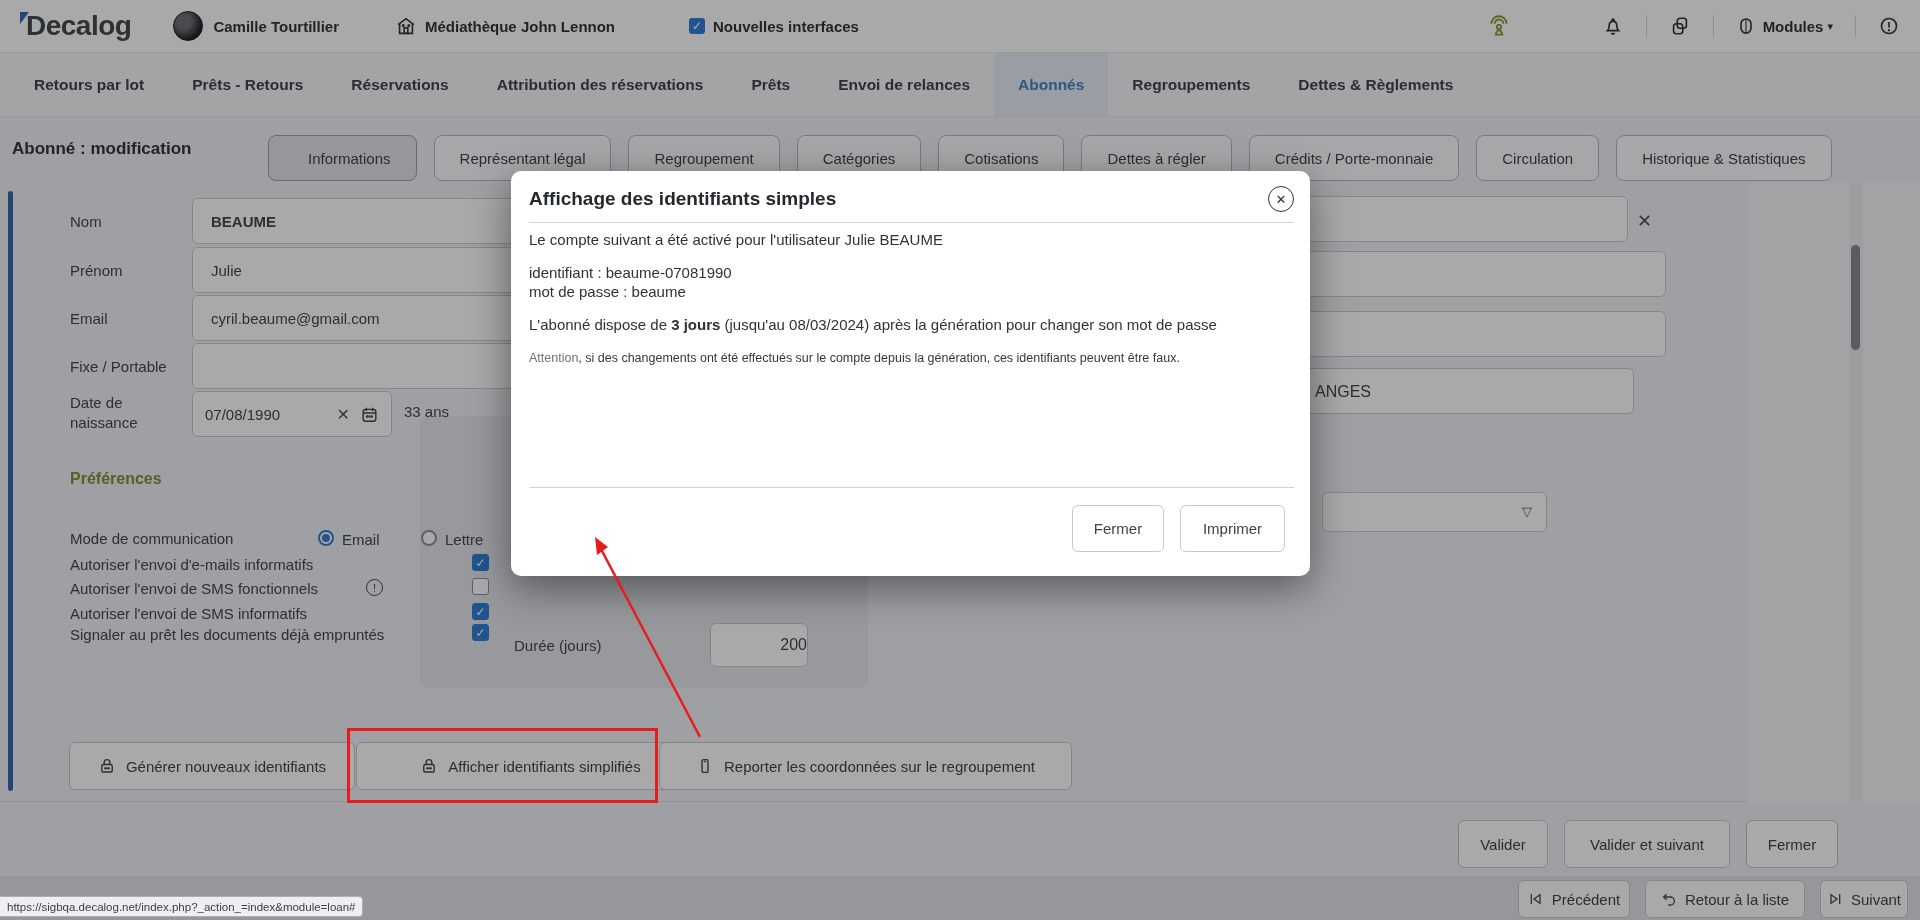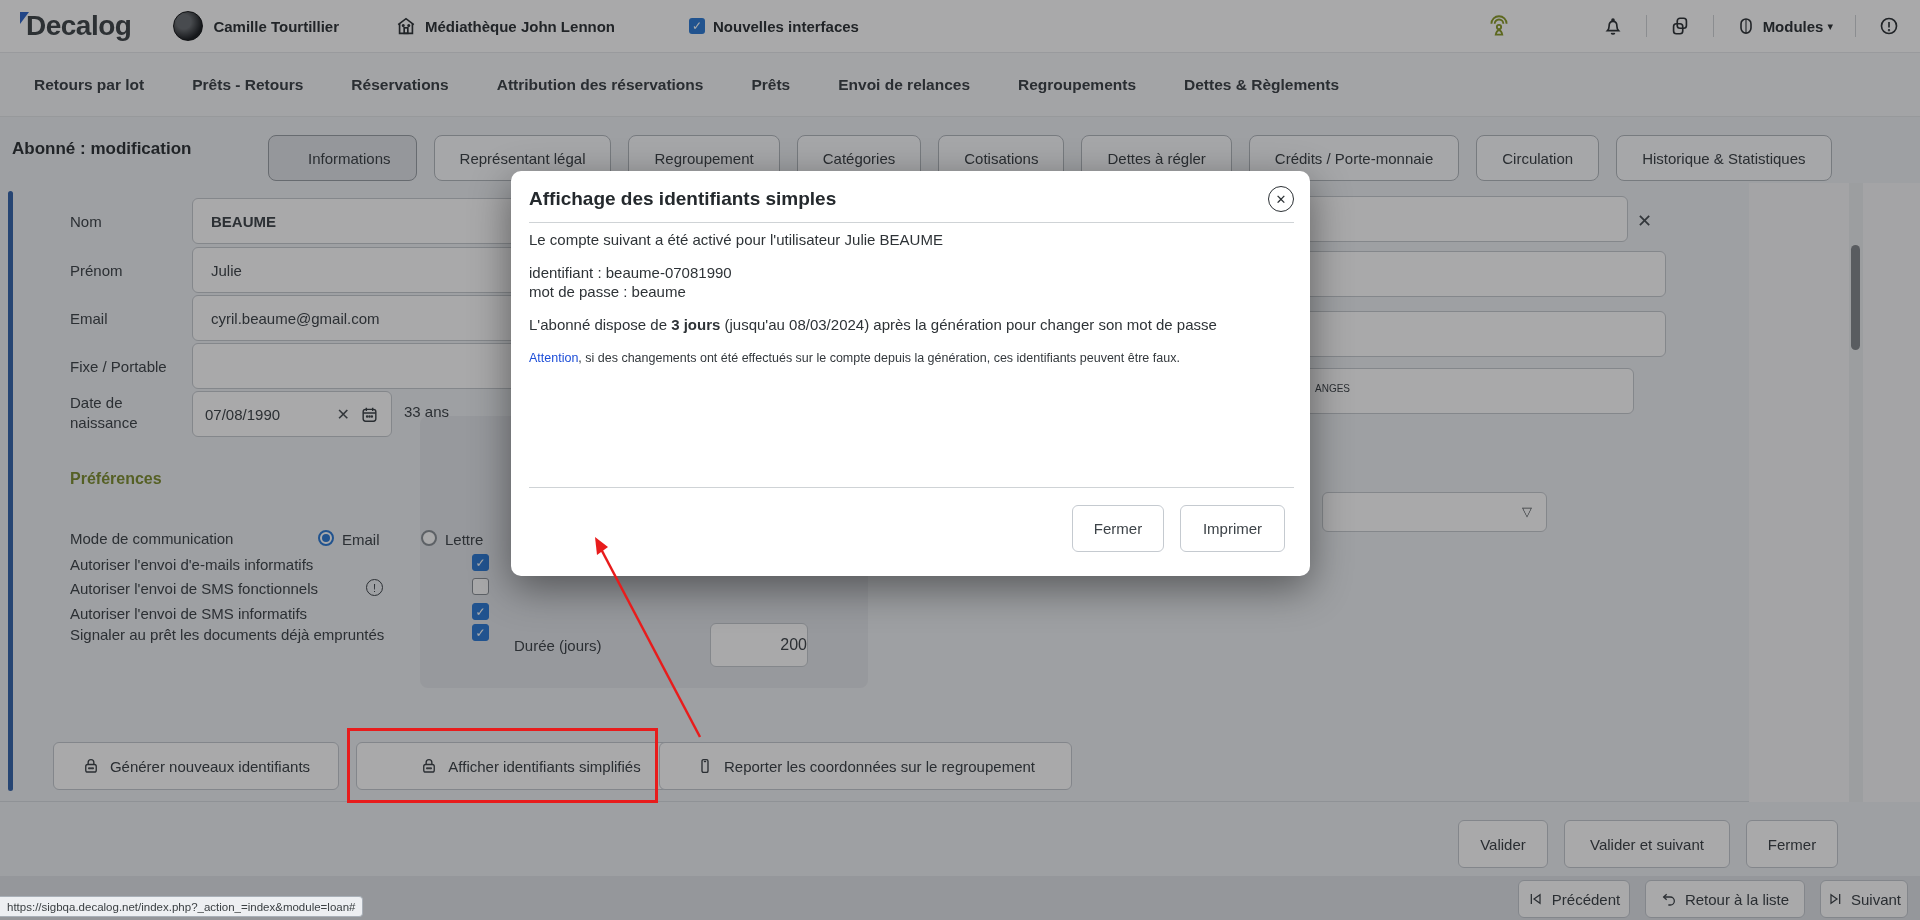--- a/index.html
+++ b/index.html
@@ -77,21 +77,21 @@
   .m-title { position:absolute; left:18px; top:17px; font-size:19px; font-weight:bold; color:#24292d; }
   .m-close { position:absolute; right:16px; top:15px; width:26px; height:26px; border:1.6px solid #2c3135;
              border-radius:50%; display:flex; align-items:center; justify-content:center; font-size:13px;
              color:#2c3135; cursor:pointer; }
   .m-div1 { position:absolute; left:18px; right:16px; top:51px; border-bottom:1px solid #cfd3d6; }
   .m-body { position:absolute; left:18px; top:57px; right:18px; font-size:15px; color:#2e3337; line-height:19px; }
   .m-l1 { margin-top:2px; }
   .m-l2 { margin-top:14px; }
   .m-l4 { margin-top:14px; }
   .m-warn { margin-top:15px; font-size:12.5px; color:#33383c; }
-  .red { color:#1d4ed8; }
+  .red { color:#737373; }
   .m-div2 { position:absolute; left:18px; right:16px; top:316px; border-bottom:1px solid #cfd3d6; }
   .m-btn { position:absolute; top:334px; height:47px; background:#fff; border:1px solid #c5cad0; border-radius:6px;
            font-size:15px; color:#3d4348; display:flex; align-items:center; justify-content:center; cursor:pointer; }
   
   .annot-box { position:absolute; left:347px; top:728px; width:311px; height:75px; border:3px solid #e81c1c; z-index:70; }
   .annot-svg { position:absolute; left:0; top:0; z-index:70; pointer-events:none; }
   .status-tip { position:absolute; left:0; top:896px; height:21px; background:#edeff2; border:1px solid #a9b0b8;
            border-left:none; border-radius:0 4px 4px 0; display:flex; align-items:center; padding:0 7px;
            font-size:11.5px; color:#3b4043; white-space:nowrap; z-index:80; }
   svg { display:block; }
@@ -161,20 +161,21 @@
     </span>
   </header>
 
   <nav class="navbar">
     <div class="nav-tab">Retours par lot</div>
     <div class="nav-tab">Prêts - Retours</div>
     <div class="nav-tab">Réservations</div>
     <div class="nav-tab">Attribution des réservations</div>
     <div class="nav-tab">Prêts</div>
     <div class="nav-tab">Envoi de relances</div>
+    <div class="nav-tab active">Abonnés</div>
     <div class="nav-tab">Regroupements</div>
     <div class="nav-tab">Dettes &amp; Règlements</div>
   </nav>
 
   <div class="subbar">
     <div class="sub-title">Abonné : modification</div>
     <div class="subtab-row">
       <div class="subtab active">Informations</div>
       <div class="subtab">Représentant légal</div>
       <div class="subtab">Regroupement</div>
@@ -251,31 +252,31 @@
     <div class="pref-label" style="left:514px; top:454px">Durée (jours)</div>
     <div class="num-input">
         <span>200</span>
       </div>
 
     <div class="rt-field" style="left:1150px; top:13px; width:478px; height:46px"></div>
     <span class="icon-btn" style="position:absolute; left:1637px; top:27px; font-size:18px">✕</span>
     <div class="rt-field" style="left:1150px; top:68px; width:516px; height:46px"></div>
     <div class="rt-field" style="left:1150px; top:128px; width:516px; height:46px"></div>
     <div class="rt-field" style="left:1150px; top:185px; width:484px; height:46px">
-      <span style="position:absolute; left:164px; top:14px; font-size:10px; color:#3f454a">ANGES</span>
+      <span style="position:absolute; left:164px; top:14px; font-size:16px; color:#3f454a">ANGES</span>
     </div>
     <div class="rt-field" style="left:1322px; top:309px; width:225px; height:40px">
       <span style="position:absolute; right:14px; top:11px; font-size:13px; color:#4a5055">▽</span>
     </div>
 
     <div class="white-col"></div>
     <div class="sb-track"></div>
     <div class="sb-thumb"></div>
 
-    <div class="btn" style="left:53px; top:559px; width:286px; height:48px">
+    <div class="btn" style="left:69px; top:559px; width:286px; height:48px">
       <span class="s-ic">
         <svg viewBox="0 0 24 24" fill="none" stroke="currentColor" stroke-width="1.8">
             <rect x="5" y="10" width="14" height="10" rx="2.5"></rect>
             <path d="M8.2 10V7.2a3.8 3.8 0 0 1 7.6 0V10"></path>
             <circle cx="9.5" cy="15" r="0.6" fill="currentColor"></circle>
             <circle cx="12" cy="15" r="0.6" fill="currentColor"></circle>
             <circle cx="14.5" cy="15" r="0.6" fill="currentColor"></circle>
           </svg>
       </span>
       <span>Générer nouveaux identifiants</span>

